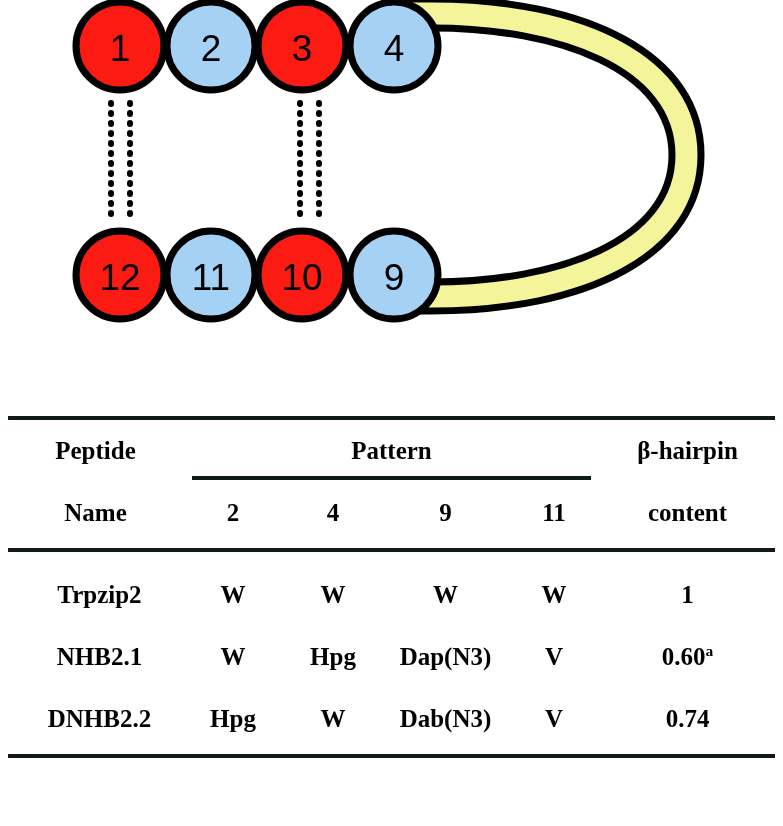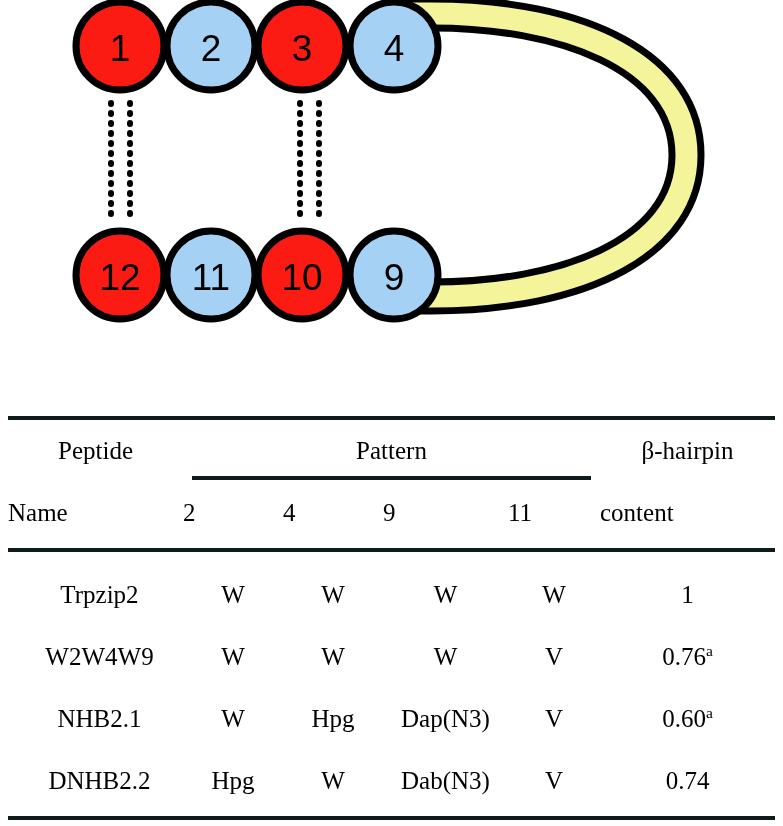--- a/index.html
+++ b/index.html
@@ -48,21 +48,21 @@
   table.data-table {
     border-collapse: collapse;
     width: 767px;
     table-layout: fixed;
     font-size: 25px;
     font-family: "Liberation Serif", serif;
   }
   table.data-table td,
   table.data-table th {
     padding: 0;
-    font-weight: normal;
+    font-weight: bold;
     vertical-align: middle;
   }
   .col-name   { width: 175px; }
   .col-p2     { width: 100px; }
   .col-p4     { width: 100px; }
   .col-p9     { width: 125px; }
   .col-p11    { width: 92px;  }
   .col-content{ width: 175px; }
 
   .rule-top, .rule-mid, .rule-bottom {
@@ -77,21 +77,21 @@
   .rule-mid td {
     border-bottom: 4px solid #0f1b1b;
     height: 4px;
   }
   .rule-bottom td {
     border-bottom: 4px solid #0f1b1b;
     height: 4px;
   }
 
   .hdr-row1 td { height: 62px; text-align: center; }
-  .hdr-row2 td { height: 62px; }
+  .hdr-row2 td { height: 62px; text-align: center; }
 
   
   .pattern-span {
     position: relative;
   }
   .pattern-span .span-rule {
     position: absolute;
     left: 9px;
     right: 9px;
     bottom: 2px;
@@ -212,28 +212,20 @@
 
       <tr class="body-row">
         <td class="cell-name">Trpzip2</td>
         <td>W</td>
         <td>W</td>
         <td>W</td>
         <td>W</td>
         <td class="cell-content"><span>1</span><sup></sup></td>
       </tr>
 
-      <tr class="body-row">
-        <td class="cell-name">W2W4W9</td>
-        <td>W</td>
-        <td>W</td>
-        <td>W</td>
-        <td>V</td>
-        <td class="cell-content"><span>0.76</span><sup>a</sup></td>
-      </tr>
 
       <tr class="body-row">
         <td class="cell-name">NHB2.1</td>
         <td>W</td>
         <td>Hpg</td>
         <td>Dap(N3)</td>
         <td>V</td>
         <td class="cell-content"><span>0.60</span><sup>a</sup></td>
       </tr>
 

